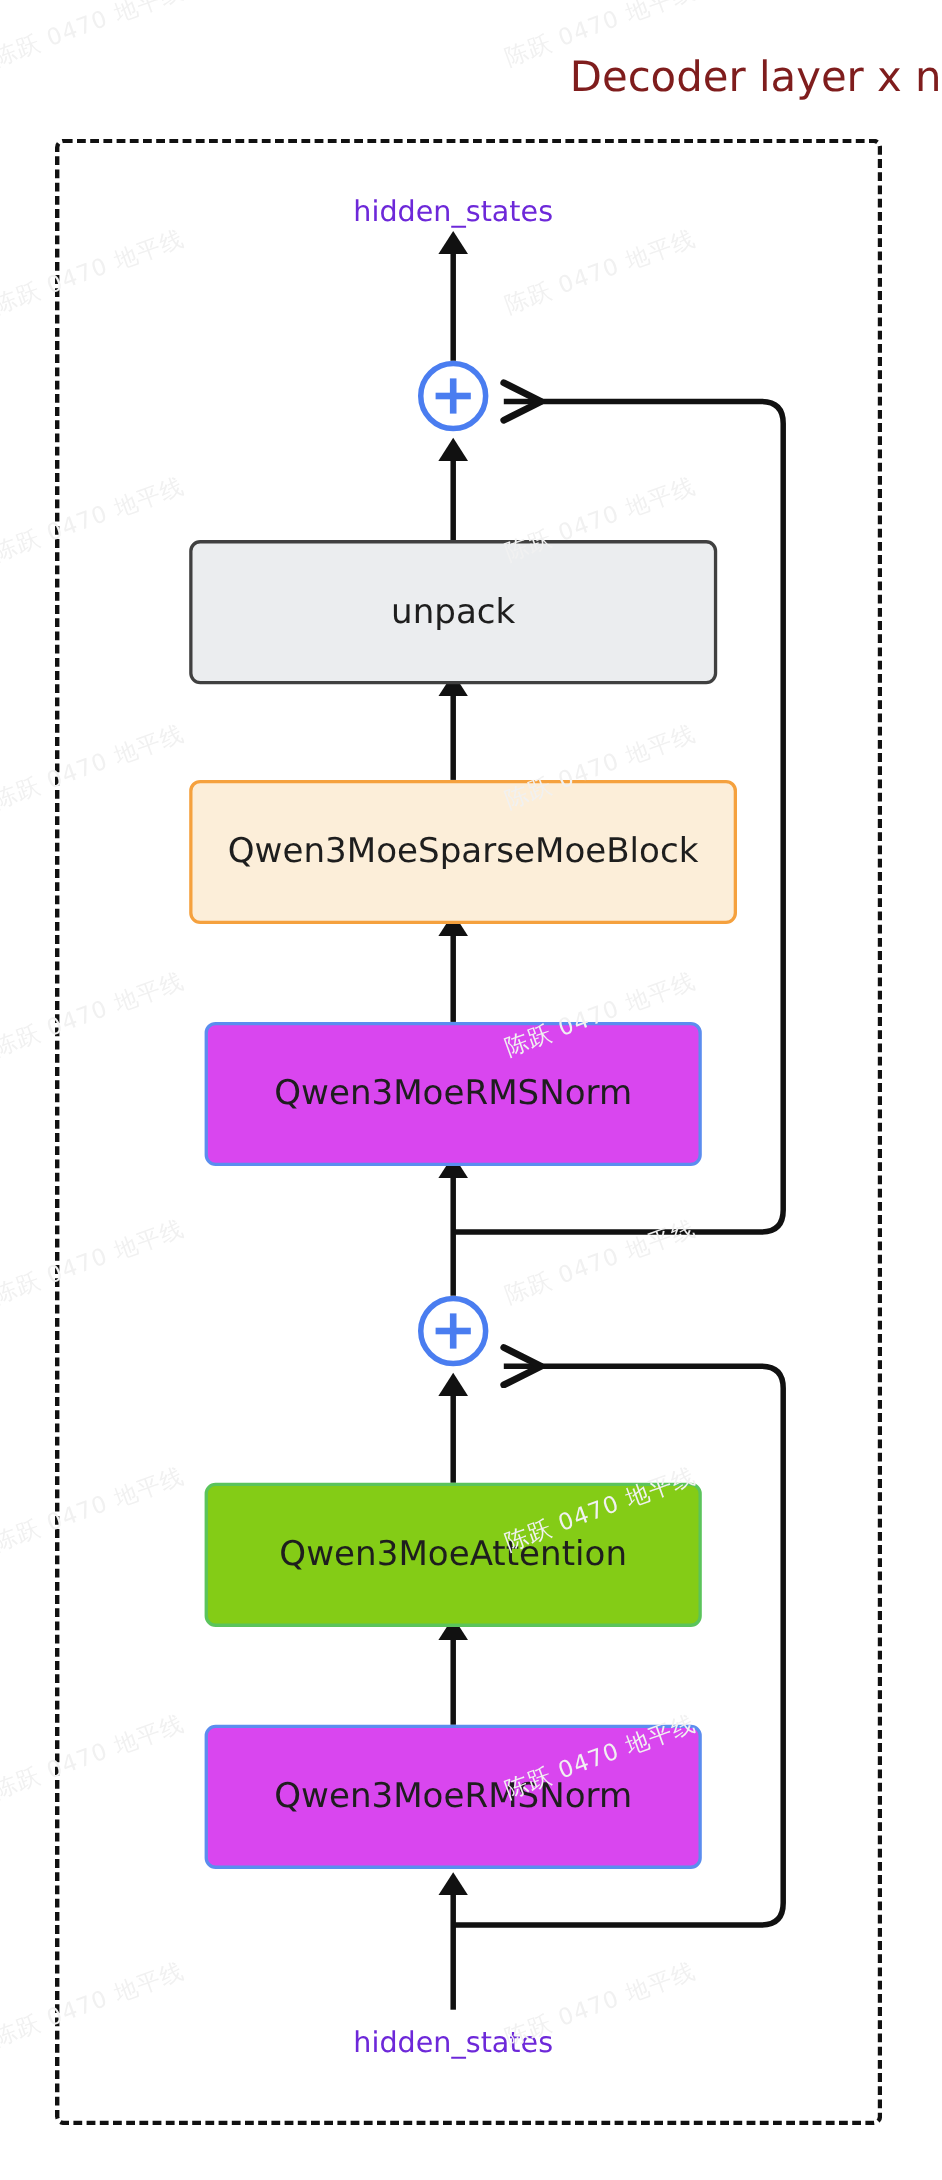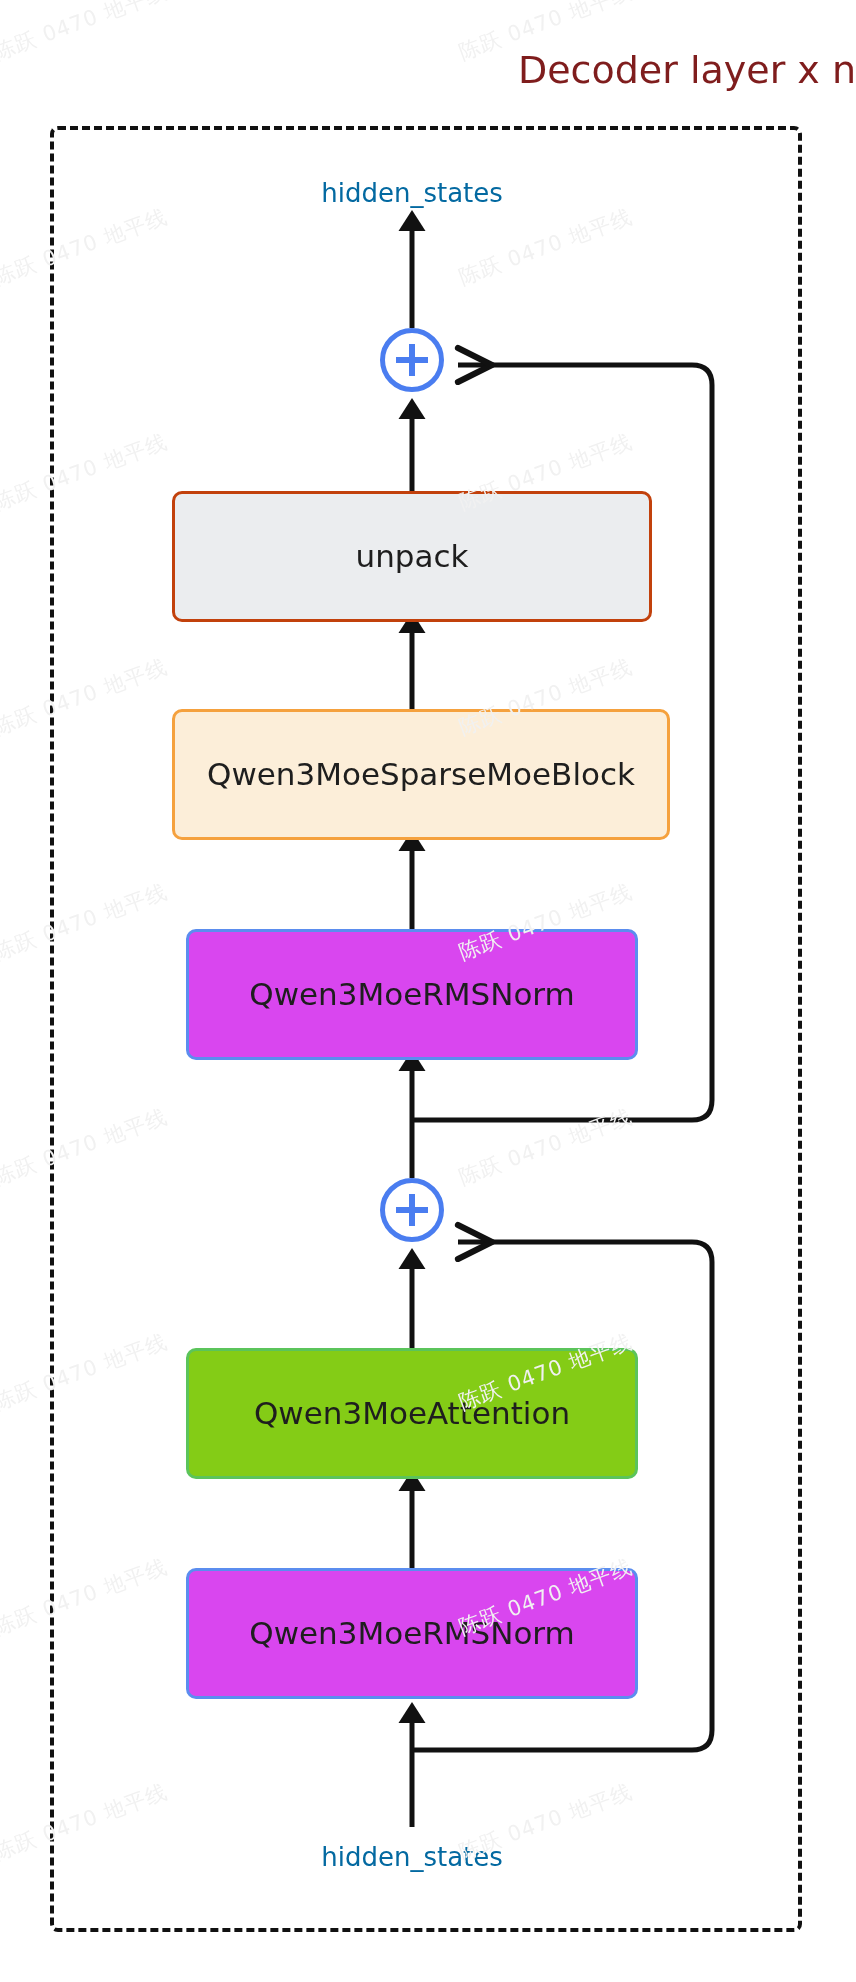--- a/index.html
+++ b/index.html
@@ -73,21 +73,21 @@
     border-radius: 10px;
     display: flex;
     align-items: center;
     justify-content: center;
     font-size: 31px;
     color: #1e1e1e;
     z-index: 3;
     text-align: center;
     line-height: 1.1;
   }
-  .node.gray   { background: #ebedef; border: 3px solid #c2410c; }
+  .node.gray   { background: #ebedef; border: 3px solid #404040; }
   .node.orange { background: #fceed9; border: 3px solid #f5a13e; }
   .node.blue   { background: #d946ef; border: 3px solid #5b8def; }
   .node.green  { background: #84cc16; border: 3px solid #5bc45b; }
 
   
   .plus {
     position: absolute;
     width: 64px;
     height: 64px;
     border-radius: 50%;
@@ -106,21 +106,21 @@
     width: 32px; height: 6px;
   }
   .plus::after {
     left: 24px; top: 11px;
     width: 6px; height: 32px;
   }
   
   .edge-label {
     position: absolute;
     font-size: 26px;
-    color: #0369a1;
+    color: #6d28d9;
     white-space: nowrap;
     z-index: 3;
     text-align: center;
   }
 </style>
 </head>
 <body>
 
 <div id="canvas">
 

